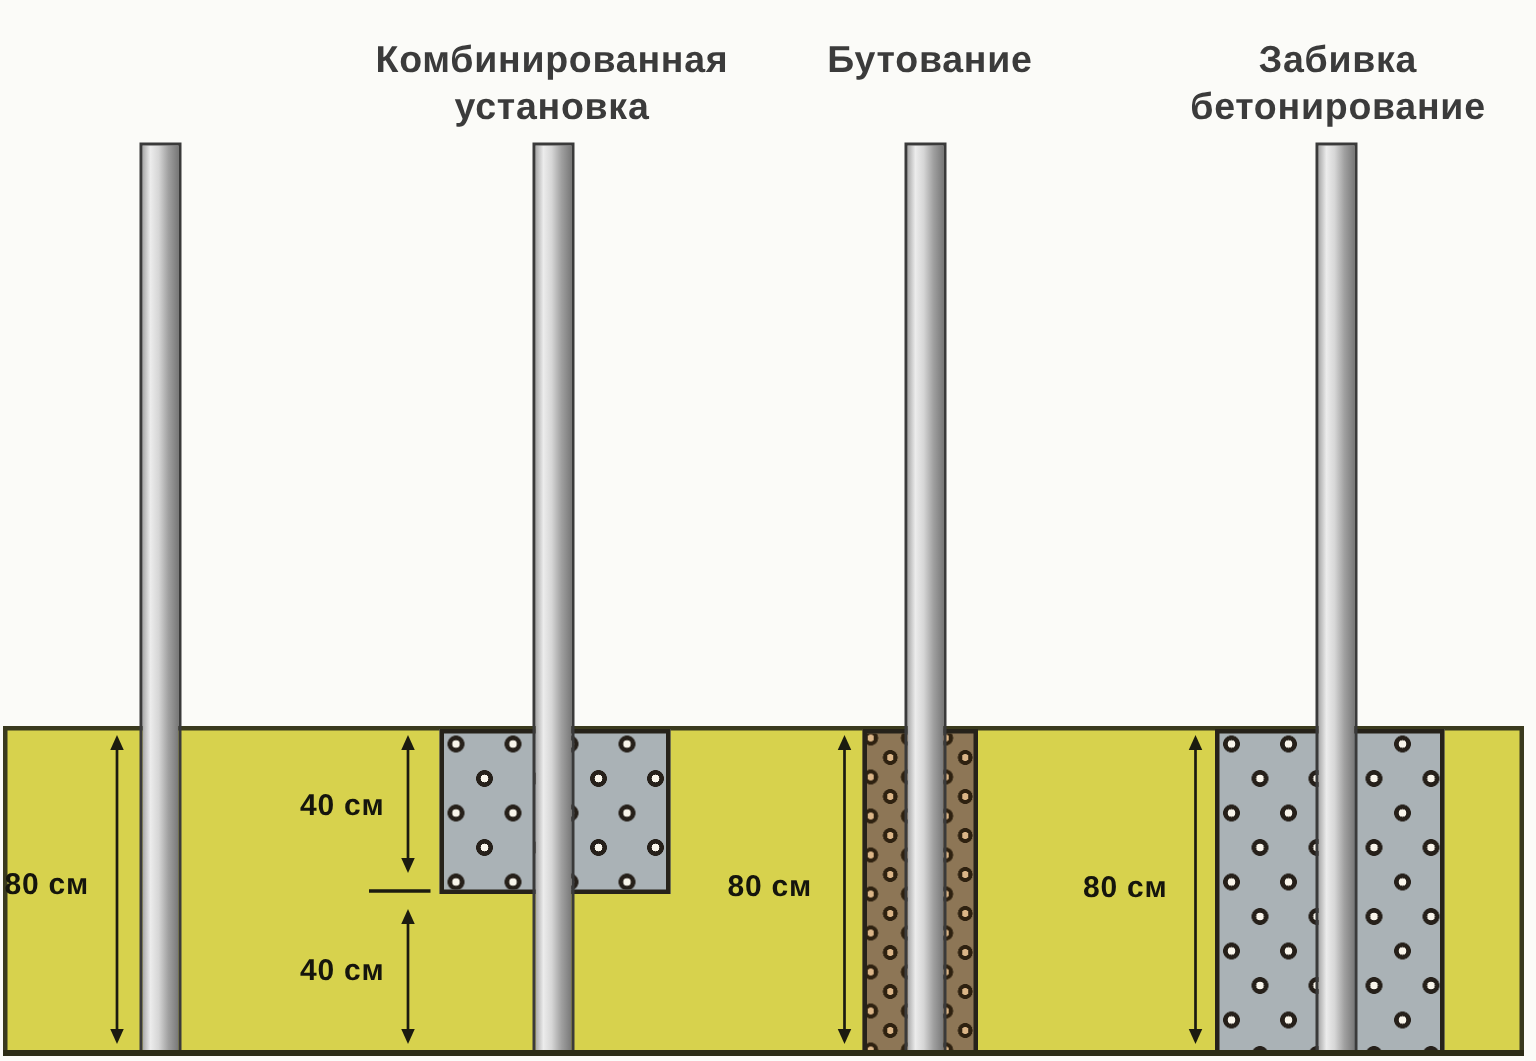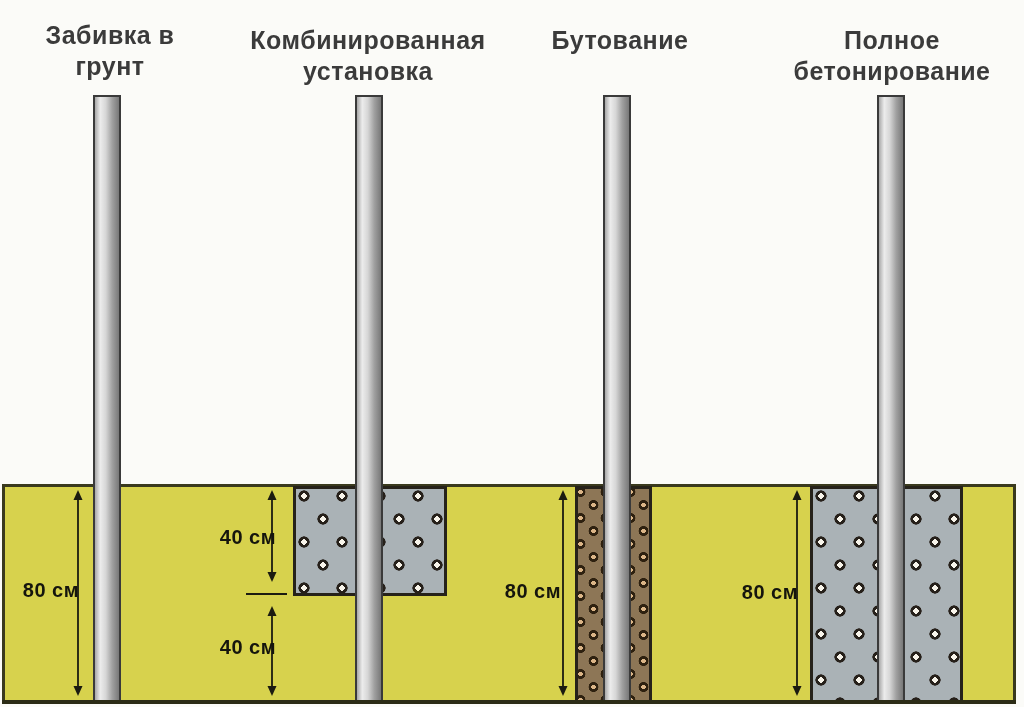--- a/index.html
+++ b/index.html
@@ -64,39 +64,37 @@
     left:2px;top:700px;width:1014px;height:4px;
     background:#2c2c16;
     z-index:6;
   }
 
   .dim-svg{position:absolute;left:0;top:0;z-index:7;pointer-events:none;}
 
   .depth-label{
     position:absolute;
     width:76px;
-    text-align:right;
+    text-align:left;
     font-size:20px;
     font-weight:bold;
     color:#15150d;
     z-index:8;
     letter-spacing:0.5px;
   }
 </style>
 </head>
 <body>
 
 <div id="canvas">
 
-  <div class="method-title" style="left:10px;top:20px;width:200px;">Забивка в
-грунт</div>
   <div class="method-title" style="left:495px;top:25px;width:250px;">Бутование</div>
   <div class="method-title" style="left:218px;top:25px;width:300px;">Комбинированная
 установка</div>
-  <div class="method-title" style="left:767px;top:25px;width:250px;">Полное
+  <div class="method-title" style="left:767px;top:25px;width:250px;">Забивка
 бетонирование</div>
 
   <div class="ground"></div>
 
   <div class="fill-block concrete-fill" style="left:293px;top:486px;width:154px;height:110px;"></div>
   <div class="fill-block rubble-fill" style="left:575px;top:486px;width:77px;height:218px;"></div>
   <div class="fill-block concrete-fill" style="left:810px;top:486px;width:153px;height:218px;"></div>
 
   <div class="post" style="left:93px;"></div>
   <div class="post" style="left:355px;"></div>

